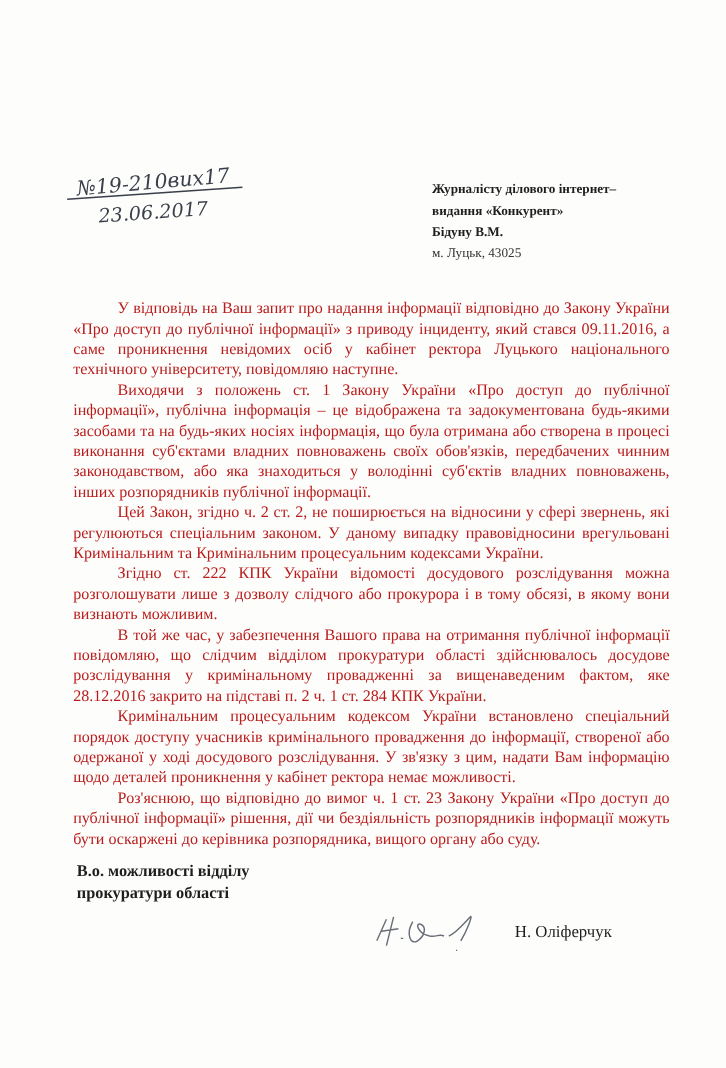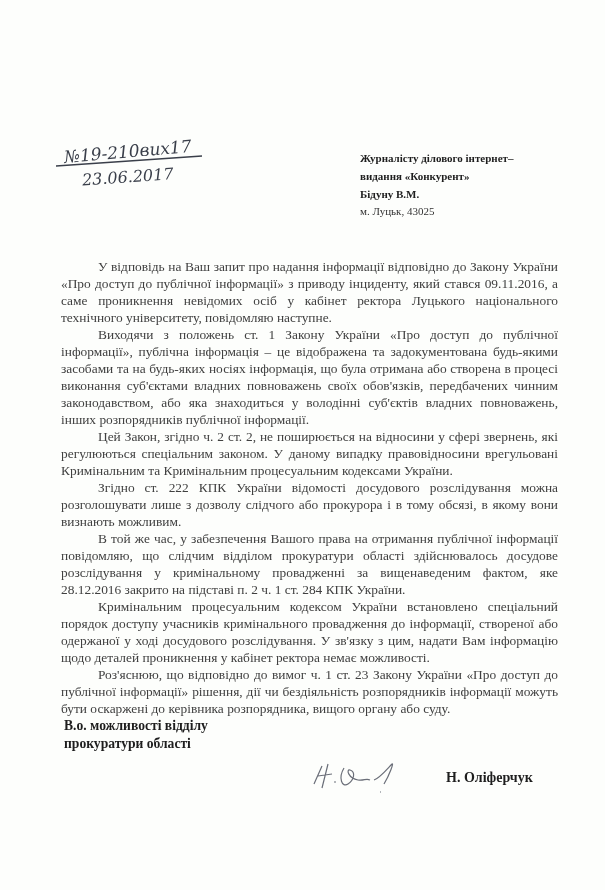--- a/index.html
+++ b/index.html
@@ -4,25 +4,25 @@
   <style>
     html, body { margin: 0; padding: 0; }
     body {
       width: 605px; height: 890px; background: #fdfefc; position: relative; overflow: hidden;
       font-family: "Liberation Serif", serif; color: #2a2a2a;
     }
     .reg { position: absolute; left: 42px; top: 130px; width: 180px; height: 60px; }
     .recipient { position: absolute; left: 360px; top: 150px; font-size: 11px; line-height: 17.8px; }
     .recipient .b { font-weight: bold; color: #1e1e1e; }
     .recipient .n { color: #333; }
-    .body { position: absolute; left: 61px; top: 258px; width: 497px; font-size: 13.4px; line-height: 17px; color: #404040; }
+    .body { position: absolute; left: 61px; top: 248px; width: 497px; font-size: 13.4px; line-height: 17px; color: #b91c1c; }
     .body p { margin: 0; text-align: justify; text-indent: 37px; }
     .sigblock { position: absolute; left: 64px; top: 717px; font-size: 13.6px; line-height: 17.7px; font-weight: bold; color: #1e1e1e; }
     .signature { position: absolute; left: 308px; top: 758px; width: 95px; height: 40px; }
-    .signer { position: absolute; left: 446px; top: 770px; font-size: 14px; font-weight: bold; color: #1e1e1e; }
+    .signer { position: absolute; left: 429px; top: 770px; font-size: 14px; font-weight: normal; color: #1e1e1e; }
   </style>
 </head>
 <body>
 
 <svg class="reg" viewBox="0 0 180 60">
   <text x="22" y="27" font-family="DejaVu Serif, serif" font-style="italic" font-size="17" fill="#3a3f4a" transform="rotate(-5 90 25)">№19-210вих17</text>
   <line x1="14" y1="36" x2="160" y2="26" stroke="#3a3f4a" stroke-width="1.3"></line>
   <text x="40" y="52" font-family="DejaVu Serif, serif" font-style="italic" font-size="16" fill="#3a3f4a" transform="rotate(-4 90 48)">23.06.2017</text>
 </svg>
 

